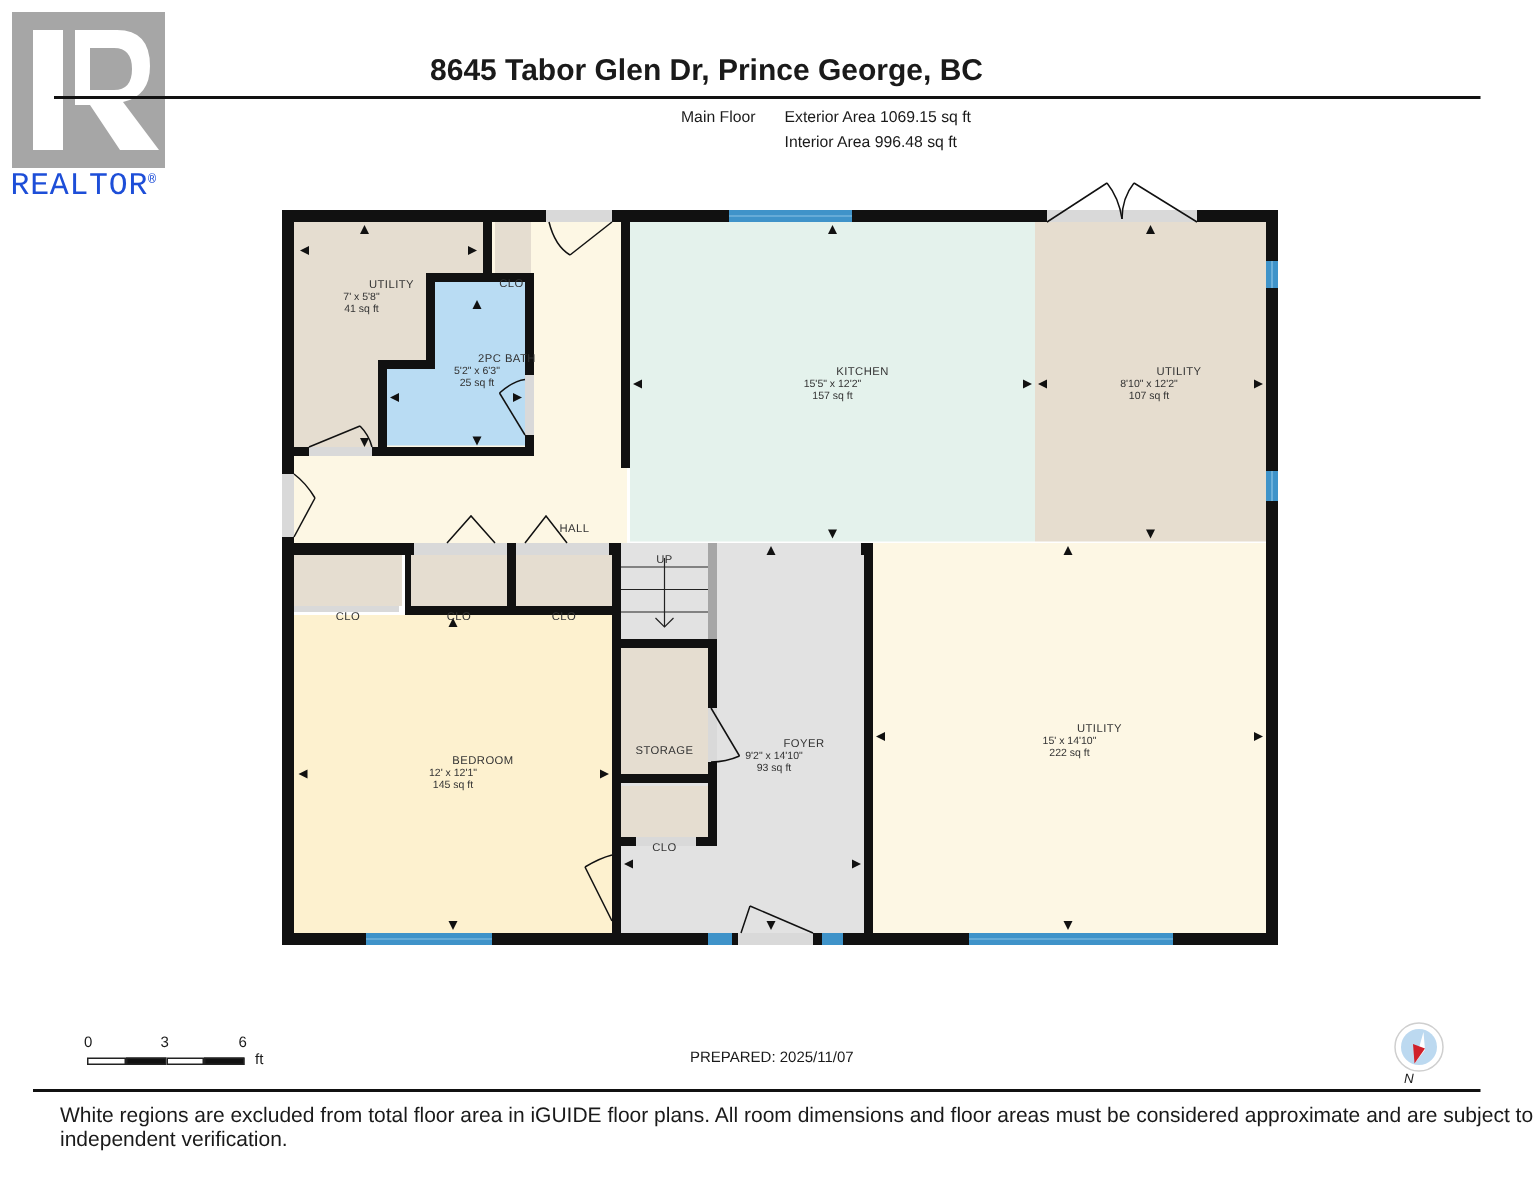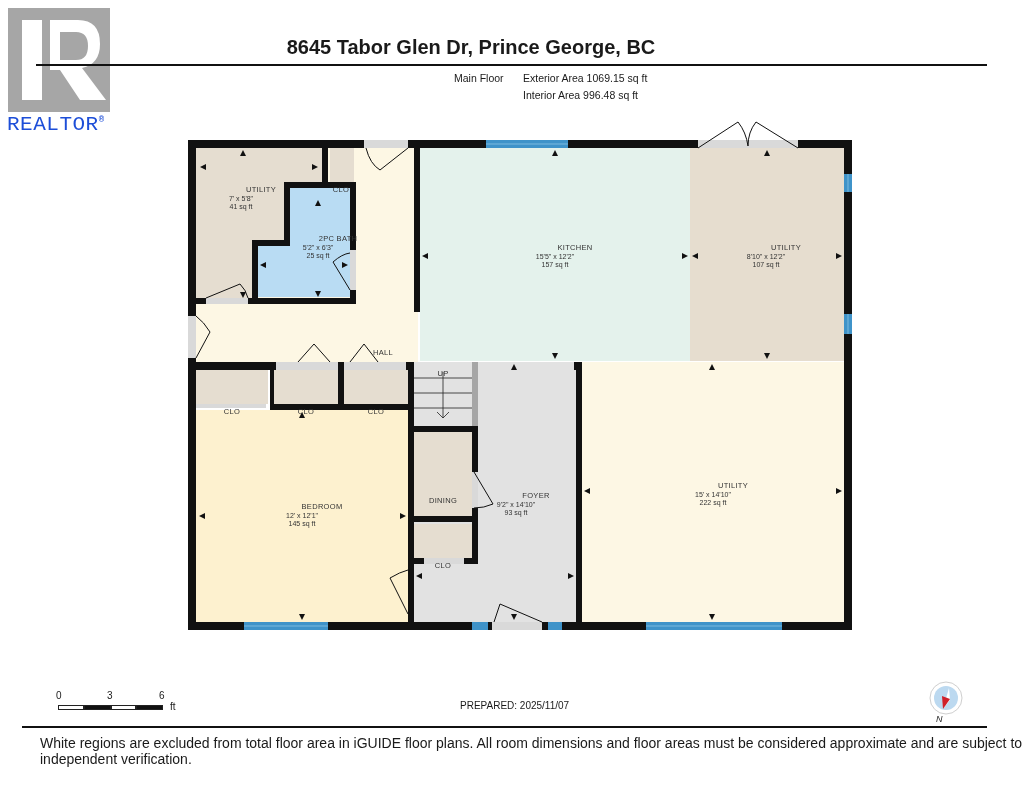--- a/index.html
+++ b/index.html
@@ -246,21 +246,21 @@
   <div class="small-label" style="left:232px;top:387px">CLO</div>
   <div class="small-label" style="left:306px;top:387px">CLO</div>
   <div class="small-label" style="left:376px;top:387px">CLO</div>
 
   <div class="room-label" style="left:302px;top:503px">
     <div class="name">BEDROOM</div>
     <div>12' x 12'1"</div>
     <div>145 sq ft</div>
   </div>
 
-  <div class="small-label" style="left:443px;top:476px">DINING</div>
+  <div class="small-label" style="left:443px;top:476px">STORAGE</div>
   <div class="small-label" style="left:443px;top:541px">CLO</div>
 
   <div class="room-label" style="left:516px;top:492px">
     <div class="name">FOYER</div>
     <div>9'2" x 14'10"</div>
     <div>93 sq ft</div>
   </div>
 
   <div class="room-label" style="left:713px;top:482px">
     <div class="name">UTILITY</div>

